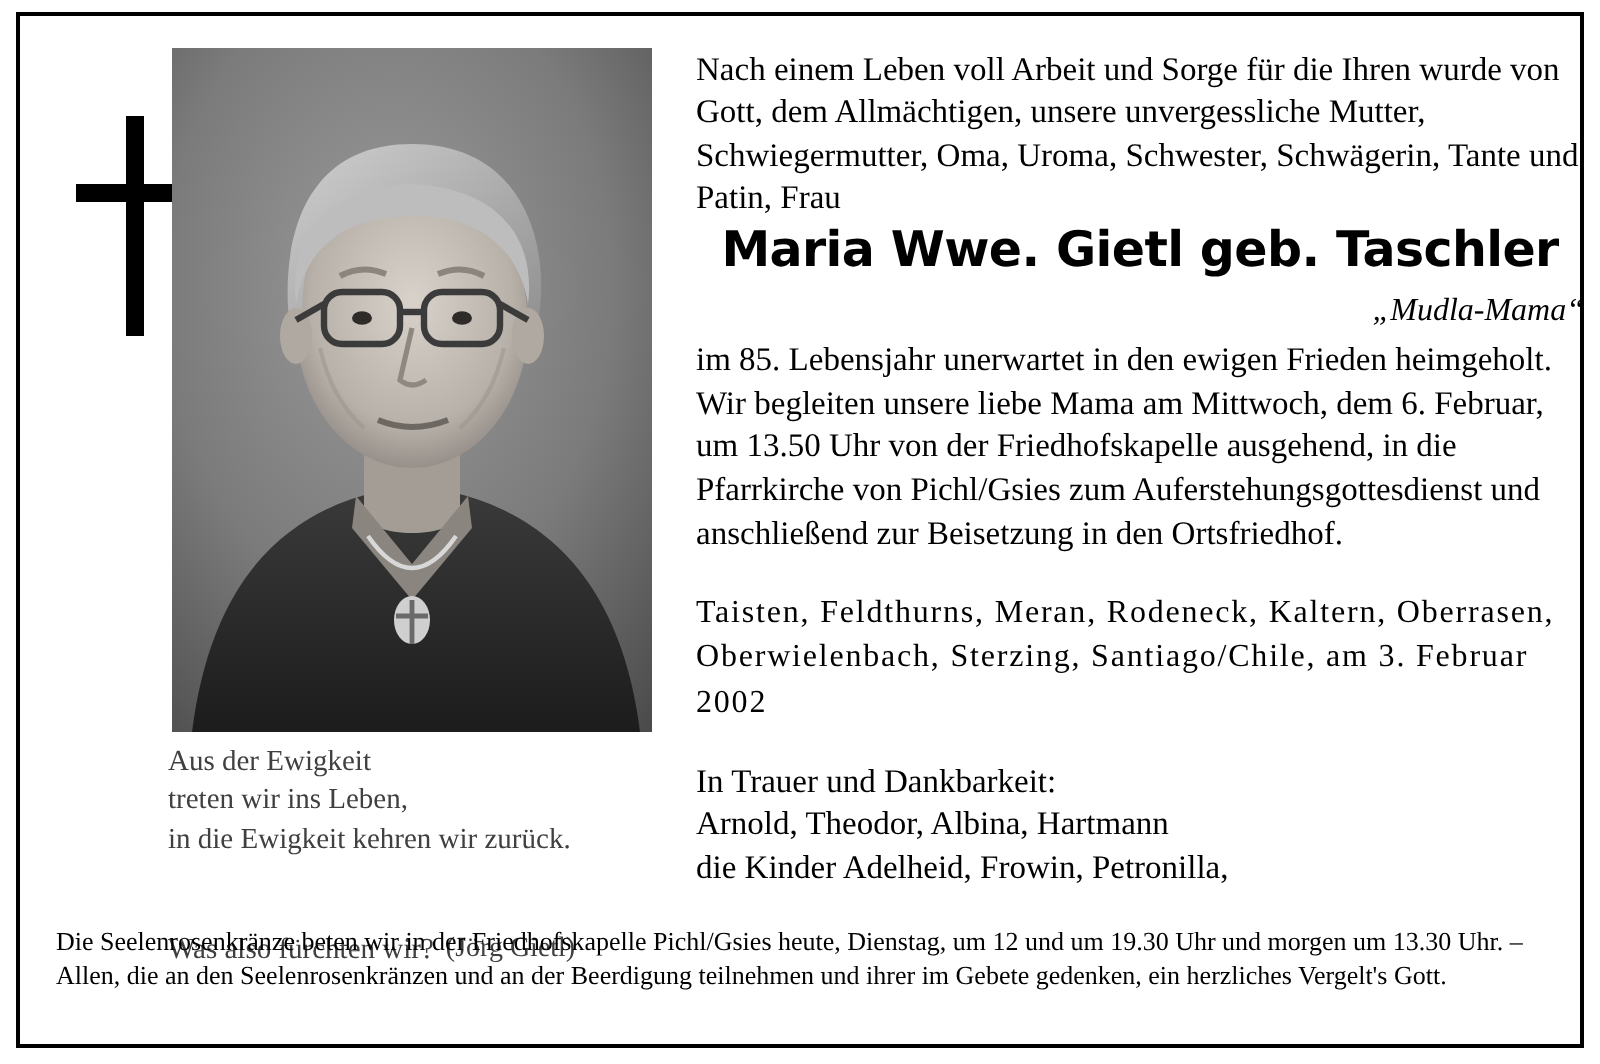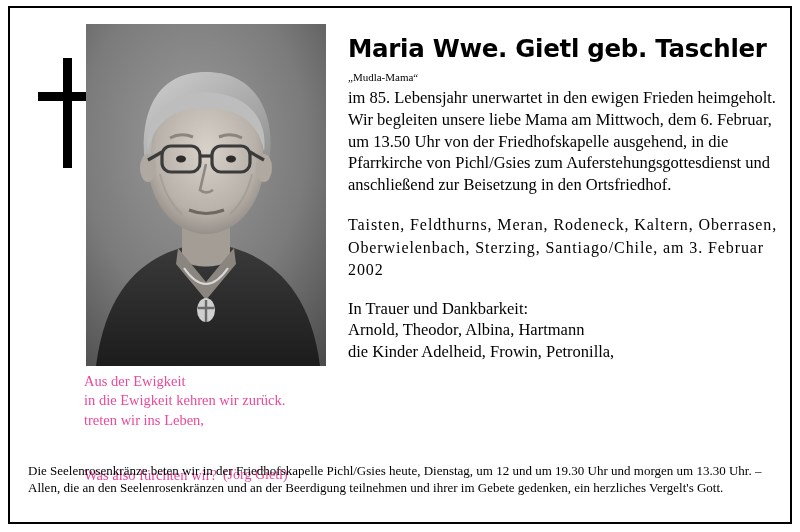--- a/index.html
+++ b/index.html
@@ -79,21 +79,21 @@
   }
   .photo svg { display: block; }
 
   .verse {
     position: absolute;
     left: 56px;
     top: 348px;
     width: 250px;
     font-size: 14.5px;
     line-height: 1.33;
-    color: #ec4899;
+    color: #404040;
     font-family: "Liberation Serif", serif;
   }
   .verse .line { white-space: nowrap; }
   .verse .attrib {
     font-style: normal;
     font-size: 14px;
     margin-left: 6px;
   }
   .verse .lastline {
     display: flex;
@@ -107,33 +107,33 @@
     left: 320px;
     top: 0;
     width: 444px;
   }
   .intro {
     font-size: 16.5px;
     line-height: 1.3;
     font-family: "Liberation Serif", serif;
   }
   .name {
-    margin-top: 10px;
-    text-align: left;
+    text-align: center;
     font-family: "DejaVu Sans", sans-serif;
     font-weight: bold;
     font-size: 24.5px;
     letter-spacing: -0.3px;
     white-space: nowrap;
   }
   .nickname {
     margin-top: 8px;
-    text-align: left;
-    font-family: "Liberation Serif", serif;
-    font-size: 11px;
+    text-align: right;
+    font-family: "Liberation Serif", serif;
+    font-size: 16px;
+    font-style: italic;
   }
   .body-text {
     margin-top: 4px;
     font-size: 16.5px;
     line-height: 1.32;
     font-family: "Liberation Serif", serif;
   }
   .places {
     margin-top: 18px;
     font-size: 16px;
@@ -233,30 +233,31 @@
             <path d="M166 150 Q160 176 144 190" stroke="#9d968f" stroke-width="2" fill="none" opacity="0.6"></path>
 
             <path d="M98 244 Q120 276 142 244" stroke="#d8d8d8" stroke-width="2.2" fill="none"></path>
             <ellipse cx="120" cy="286" rx="9" ry="12" fill="#cfcfcf"></ellipse>
             <path d="M120 276 L120 298 M112 284 L128 284" stroke="#6a6a6a" stroke-width="2.4"></path>
           </svg>
         </div>
 
         <div class="verse">
           <div class="line">Aus der Ewigkeit</div>
+          <div class="line">treten wir ins Leben,</div>
           <div class="line">in die Ewigkeit kehren wir zurück.</div>
-          <div class="line">treten wir ins Leben,</div>
           <div class="lastline">
             <span>Was also fürchten wir?</span>
             <span class="attrib">(Jörg Gietl)</span>
           </div>
         </div>
       </div>
 
       <div class="right-col">
+        <div class="intro">Nach einem Leben voll Arbeit und Sorge für die Ihren wurde von Gott, dem Allmächtigen, unsere unvergessliche Mutter, Schwiegermutter, Oma, Uroma, Schwester, Schwägerin, Tante und Patin, Frau</div>
         <div class="name">Maria Wwe. Gietl geb. Taschler</div>
         <div class="nickname">„Mudla-Mama“</div>
         <div class="body-text">im 85. Lebensjahr unerwartet in den ewigen Frieden heimgeholt. Wir begleiten unsere liebe Mama am Mittwoch, dem 6. Februar, um 13.50 Uhr von der Friedhofskapelle ausgehend, in die Pfarrkirche von Pichl/Gsies zum Auferstehungsgottesdienst und anschließend zur Beisetzung in den Ortsfriedhof.</div>
         <div class="places">Taisten, Feldthurns, Meran, Rodeneck, Kaltern, Oberrasen, Oberwielenbach, Sterzing, Santiago/Chile, am 3. Februar 2002</div>
         <div class="family">
           <div>In Trauer und Dankbarkeit:</div>
           <div>Arnold, Theodor, Albina, Hartmann</div>
           <div>die Kinder Adelheid, Frowin, Petronilla,</div>
         </div>
       </div>

